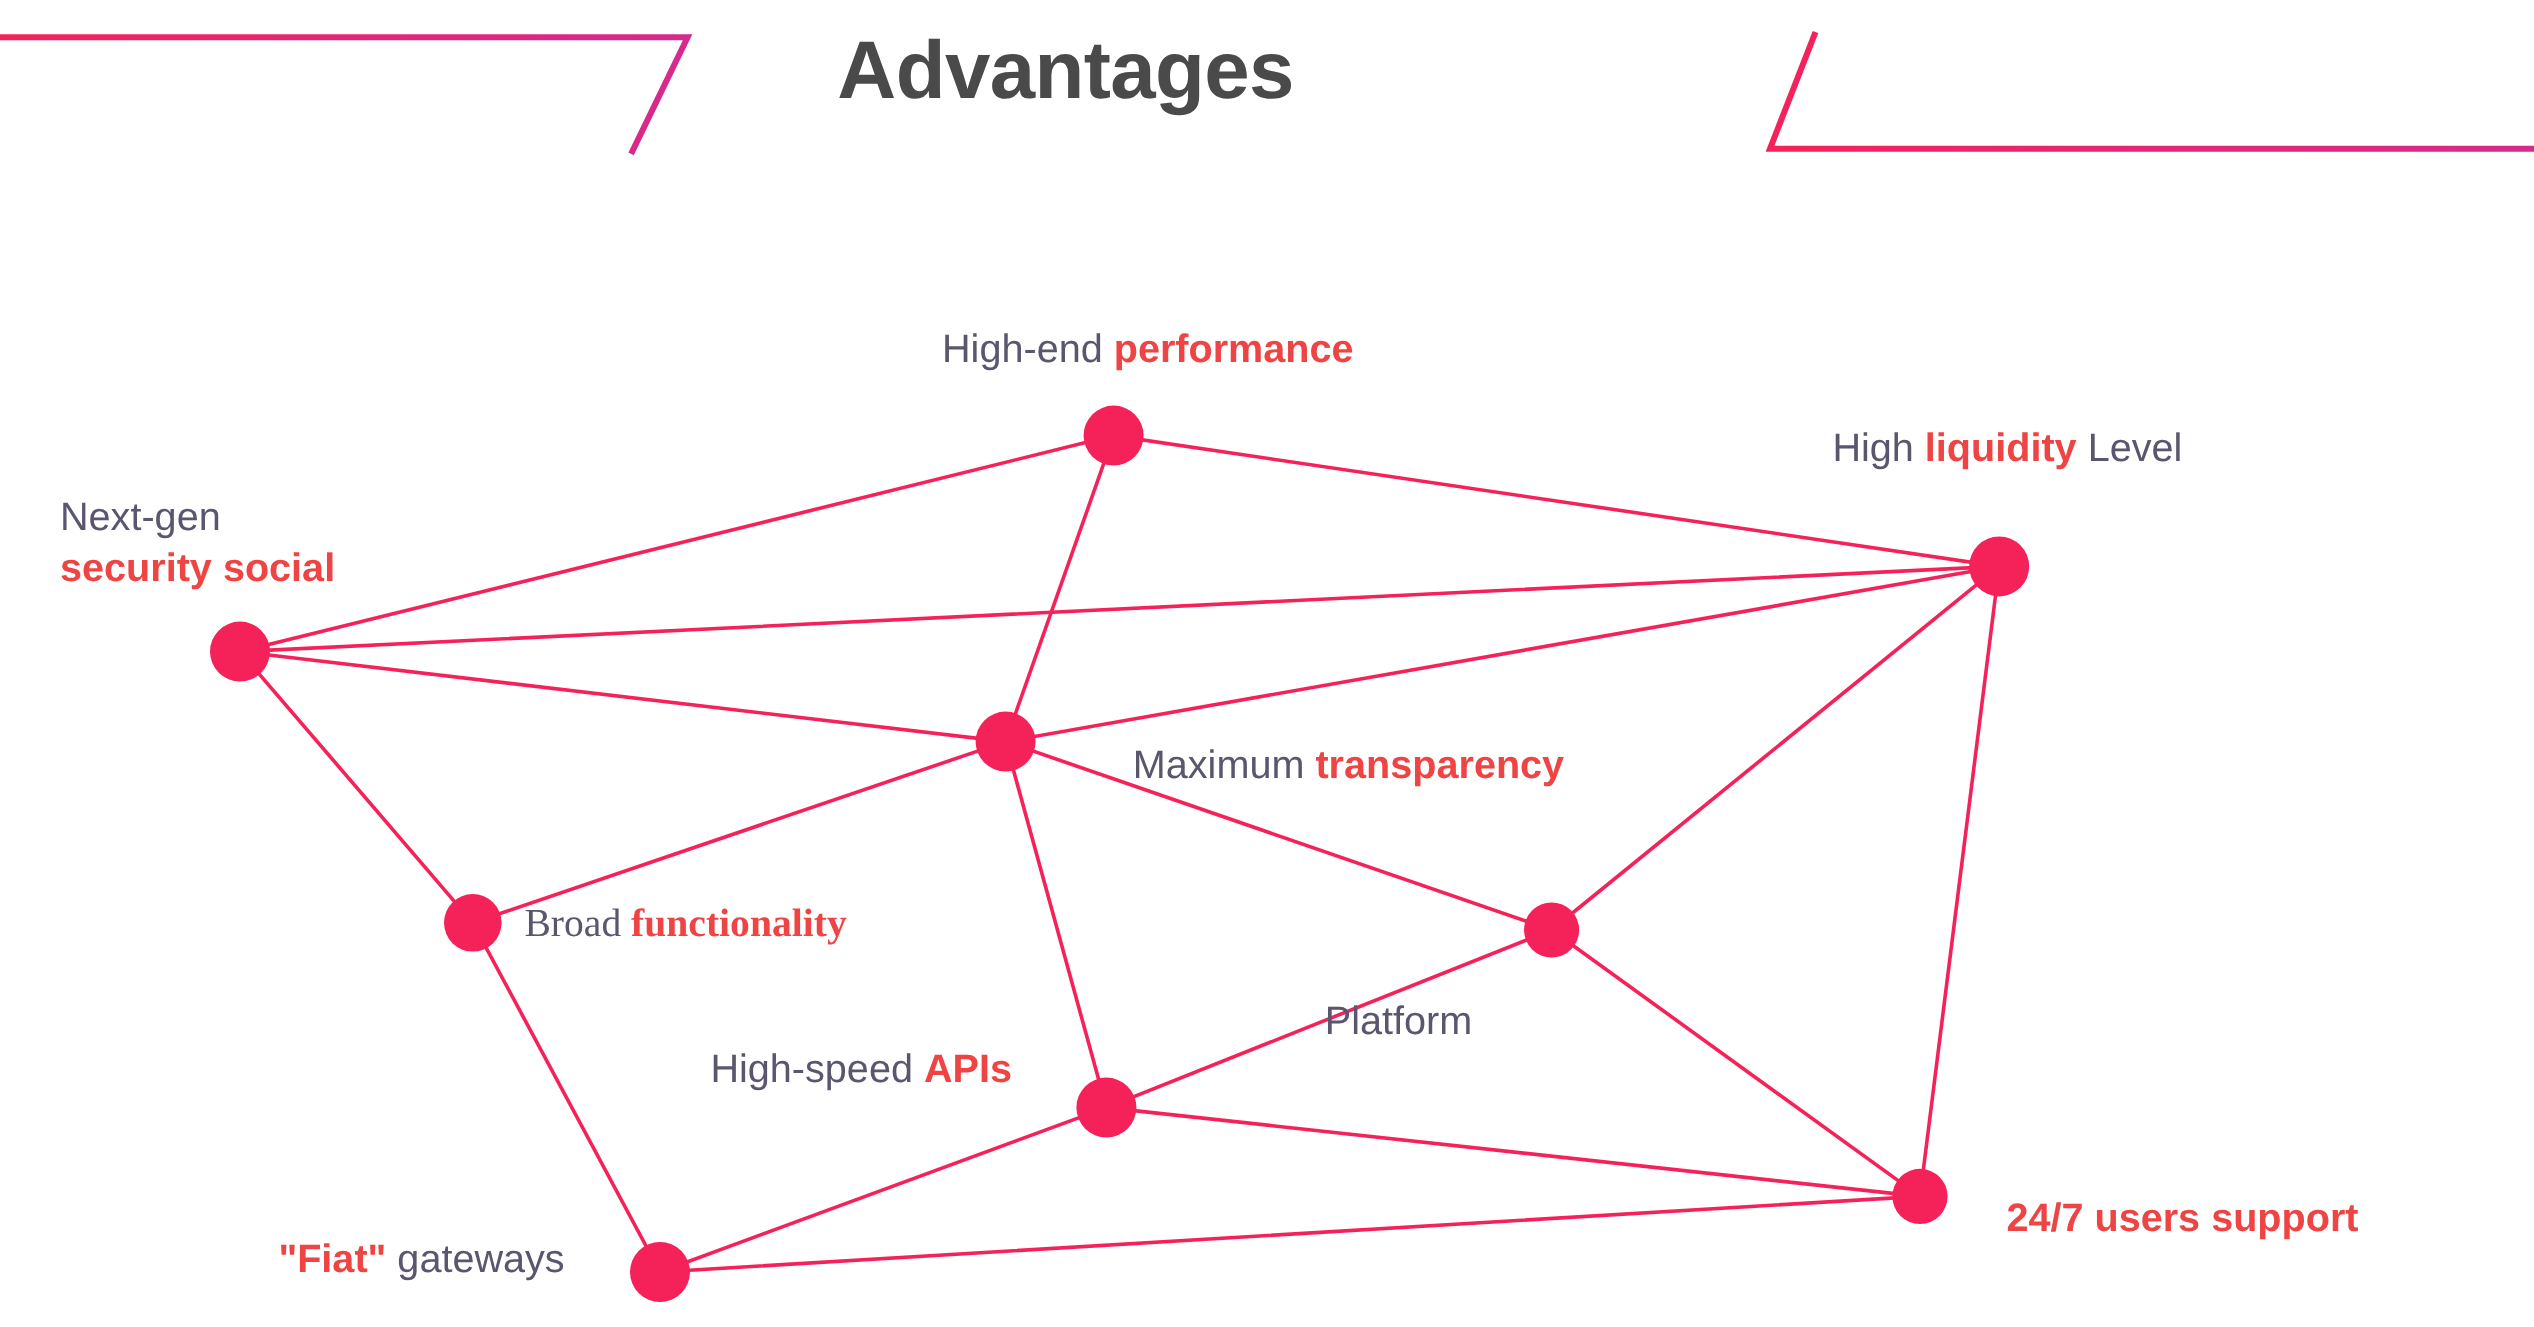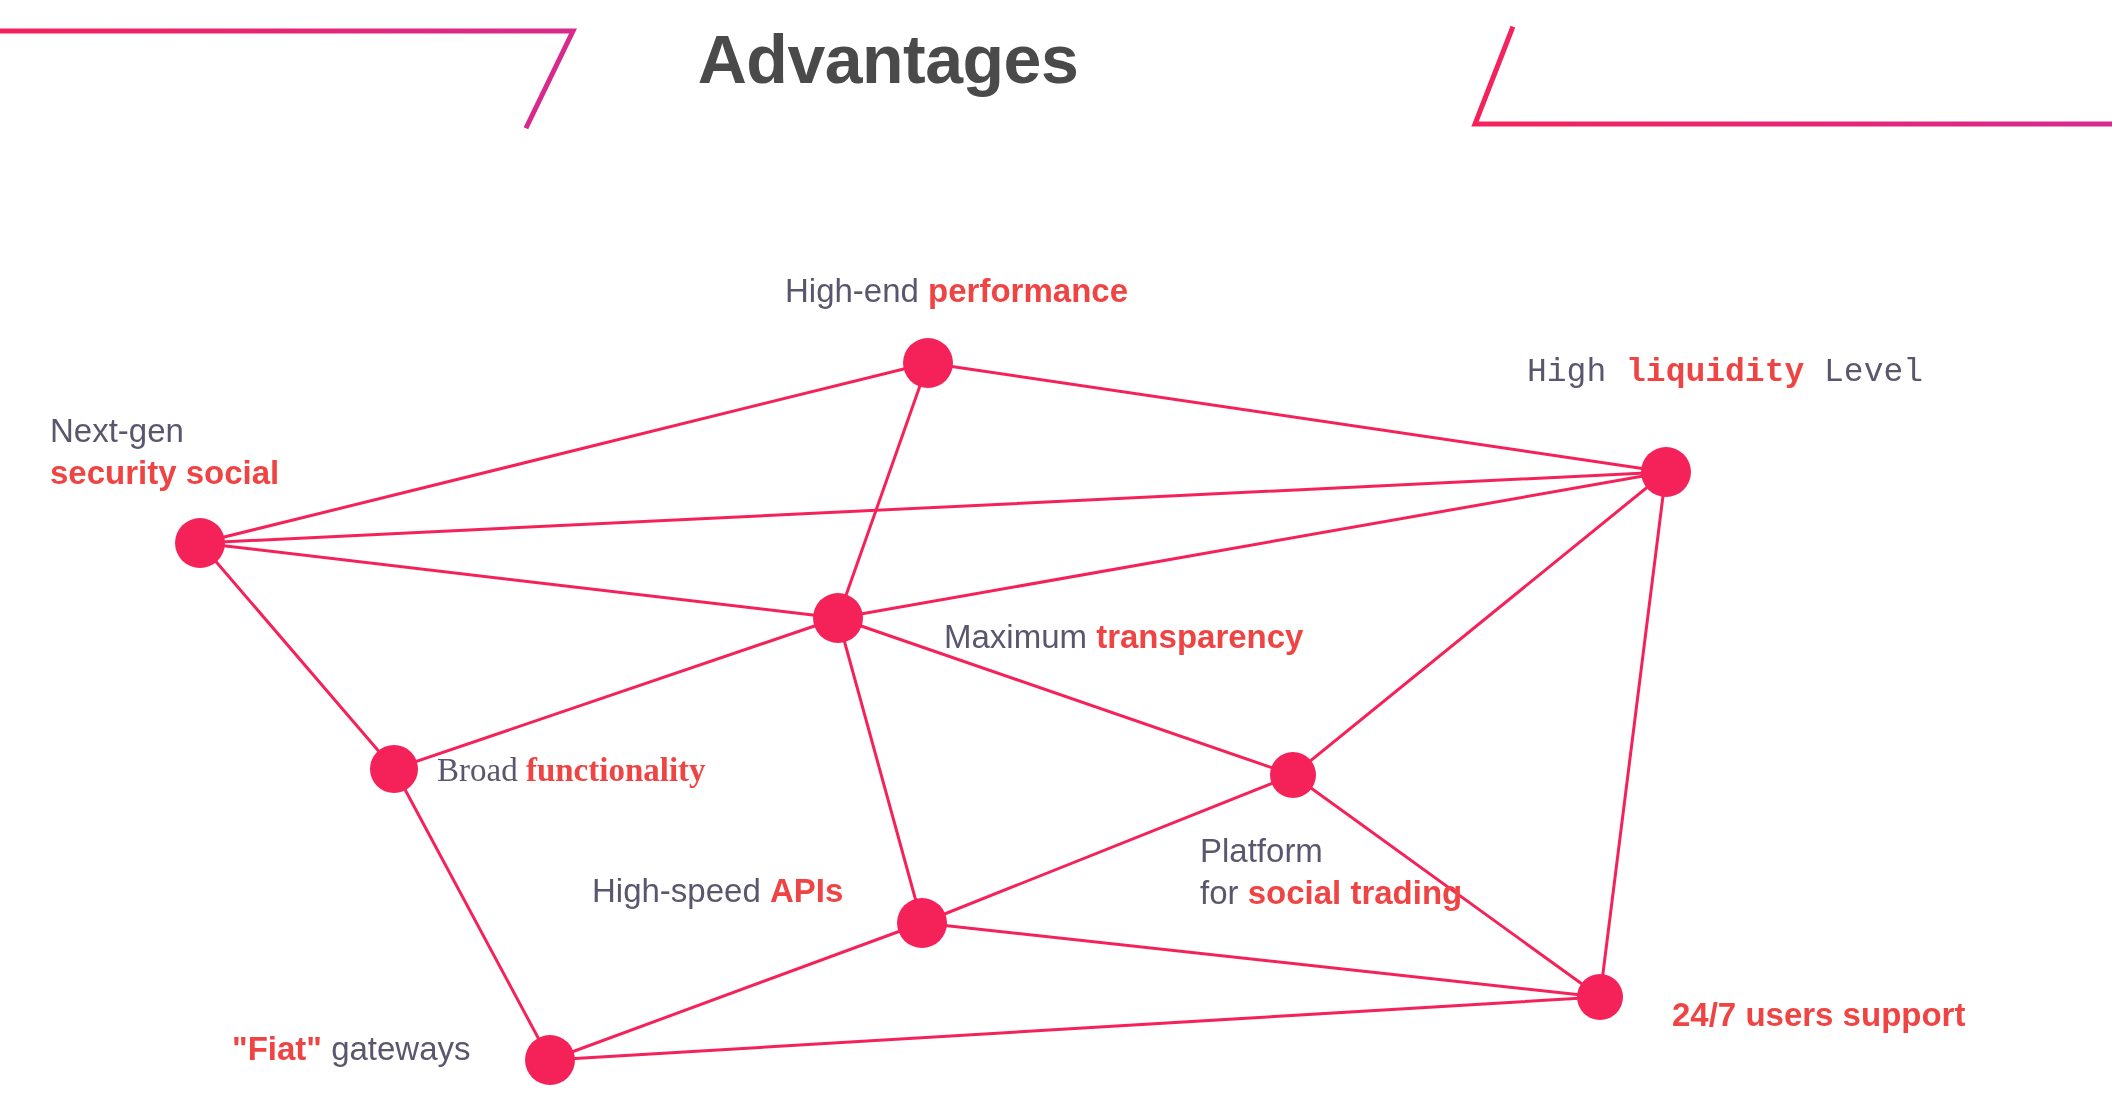--- a/index.html
+++ b/index.html
@@ -116,36 +116,35 @@
       <circle cx="922" cy="923" r="25" fill="#f5225a"></circle>
       <circle cx="1600" cy="997" r="23" fill="#f5225a"></circle>
       <circle cx="550" cy="1060" r="25" fill="#f5225a"></circle>
     </g>
 </svg>
 
 <div id="label-group">
     <div class="node-label" style="left: 785px; top: 270px;">
       <div><span>High-end </span><span class="strong">performance</span></div>
     </div>
-    <div class="node-label" style="left: 1527px; top: 352px; font-family: Liberation Mono, monospace;">
+    <div class="node-label" style="left: 1527px; top: 352px;">
       <div><span>High </span><span class="strong">liquidity</span><span> Level</span></div>
     </div>
     <div class="node-label two-line" style="left: 50px; top: 410px;">
       <div><span>Next-gen</span></div>
       <div><span class="strong">security social</span></div>
     </div>
     <div class="node-label" style="left: 944px; top: 592px; margin-top: 24px;">
       <div><span>Maximum </span><span class="strong">transparency</span></div>
     </div>
     <div class="node-label" style="left: 437px; top: 750px; font-family: Liberation Serif, serif;">
       <div><span>Broad </span><span class="strong">functionality</span></div>
     </div>
-    <div class="node-label two-line" style="left: 1200px; top: 830px;">
+    <div class="node-label two-line" style="left: 1104px; top: 830px;">
       <div><span>Platform</span></div>
-      <div><span>for </span><span class="strong">social trading</span></div>
     </div>
     <div class="node-label" style="left: 592px; top: 870px;">
       <div><span>High-speed </span><span class="strong">APIs</span></div>
     </div>
     <div class="node-label" style="left: 1672px; top: 970px; margin-top: 24px;">
       <div><span class="strong">24/7 users support</span></div>
     </div>
     <div class="node-label" style="left: 232px; top: 1028px;">
       <div><span class="strong">"Fiat"</span><span> gateways</span></div>
     </div>

